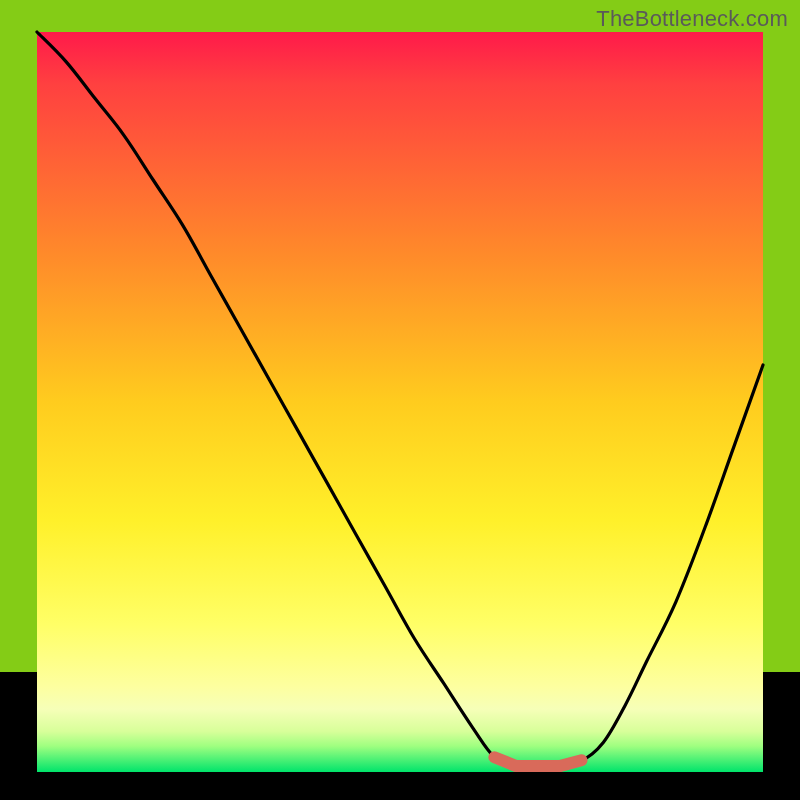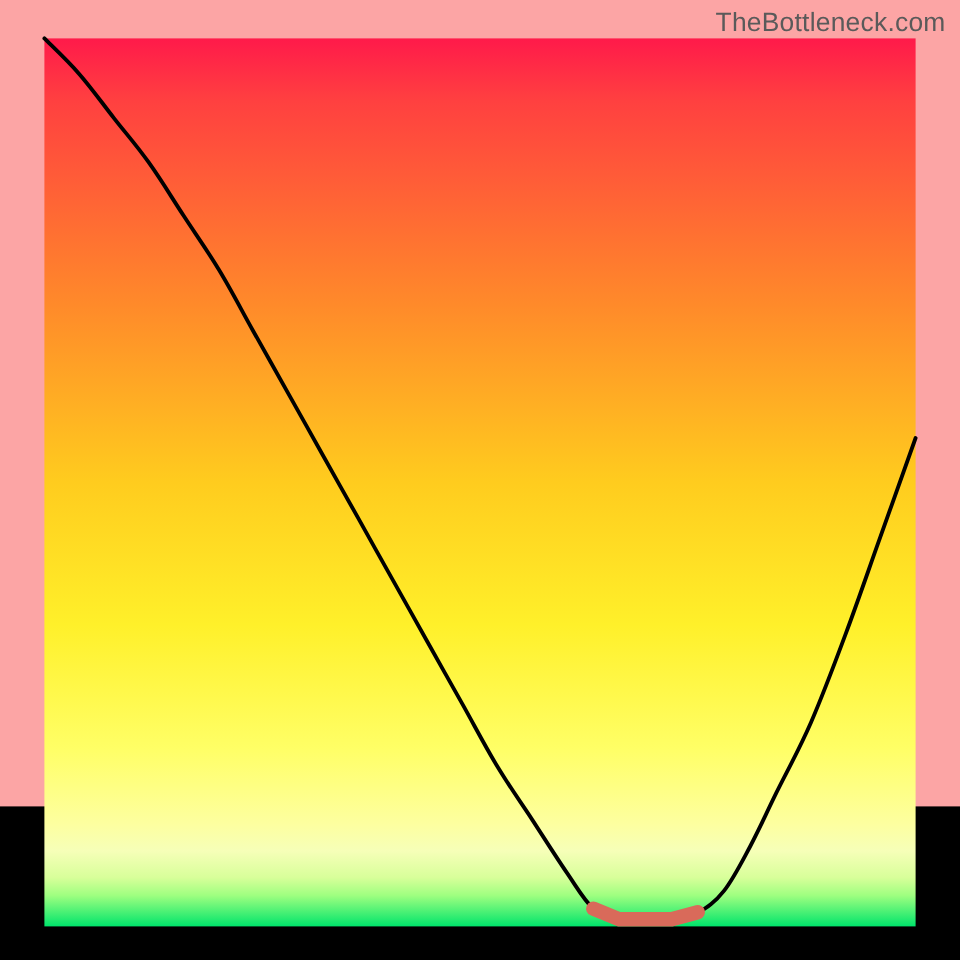--- a/index.html
+++ b/index.html
@@ -8,21 +8,21 @@
     width: 800px;
     height: 800px;
     background: #000;
     overflow: hidden;
     font-family: Arial, Helvetica, sans-serif;
   }
   .frame {
     position: relative;
     width: 800px;
     height: 672px;
-    background: #fca5a5;
+    background: #84cc16;
     text-align: right;
   }
   .watermark {
     position: absolute;
     top: 6px;
     right: 12px;
     color: #5a5a5a;
     font-size: 22px;
     font-weight: 500;
     z-index: 10;

